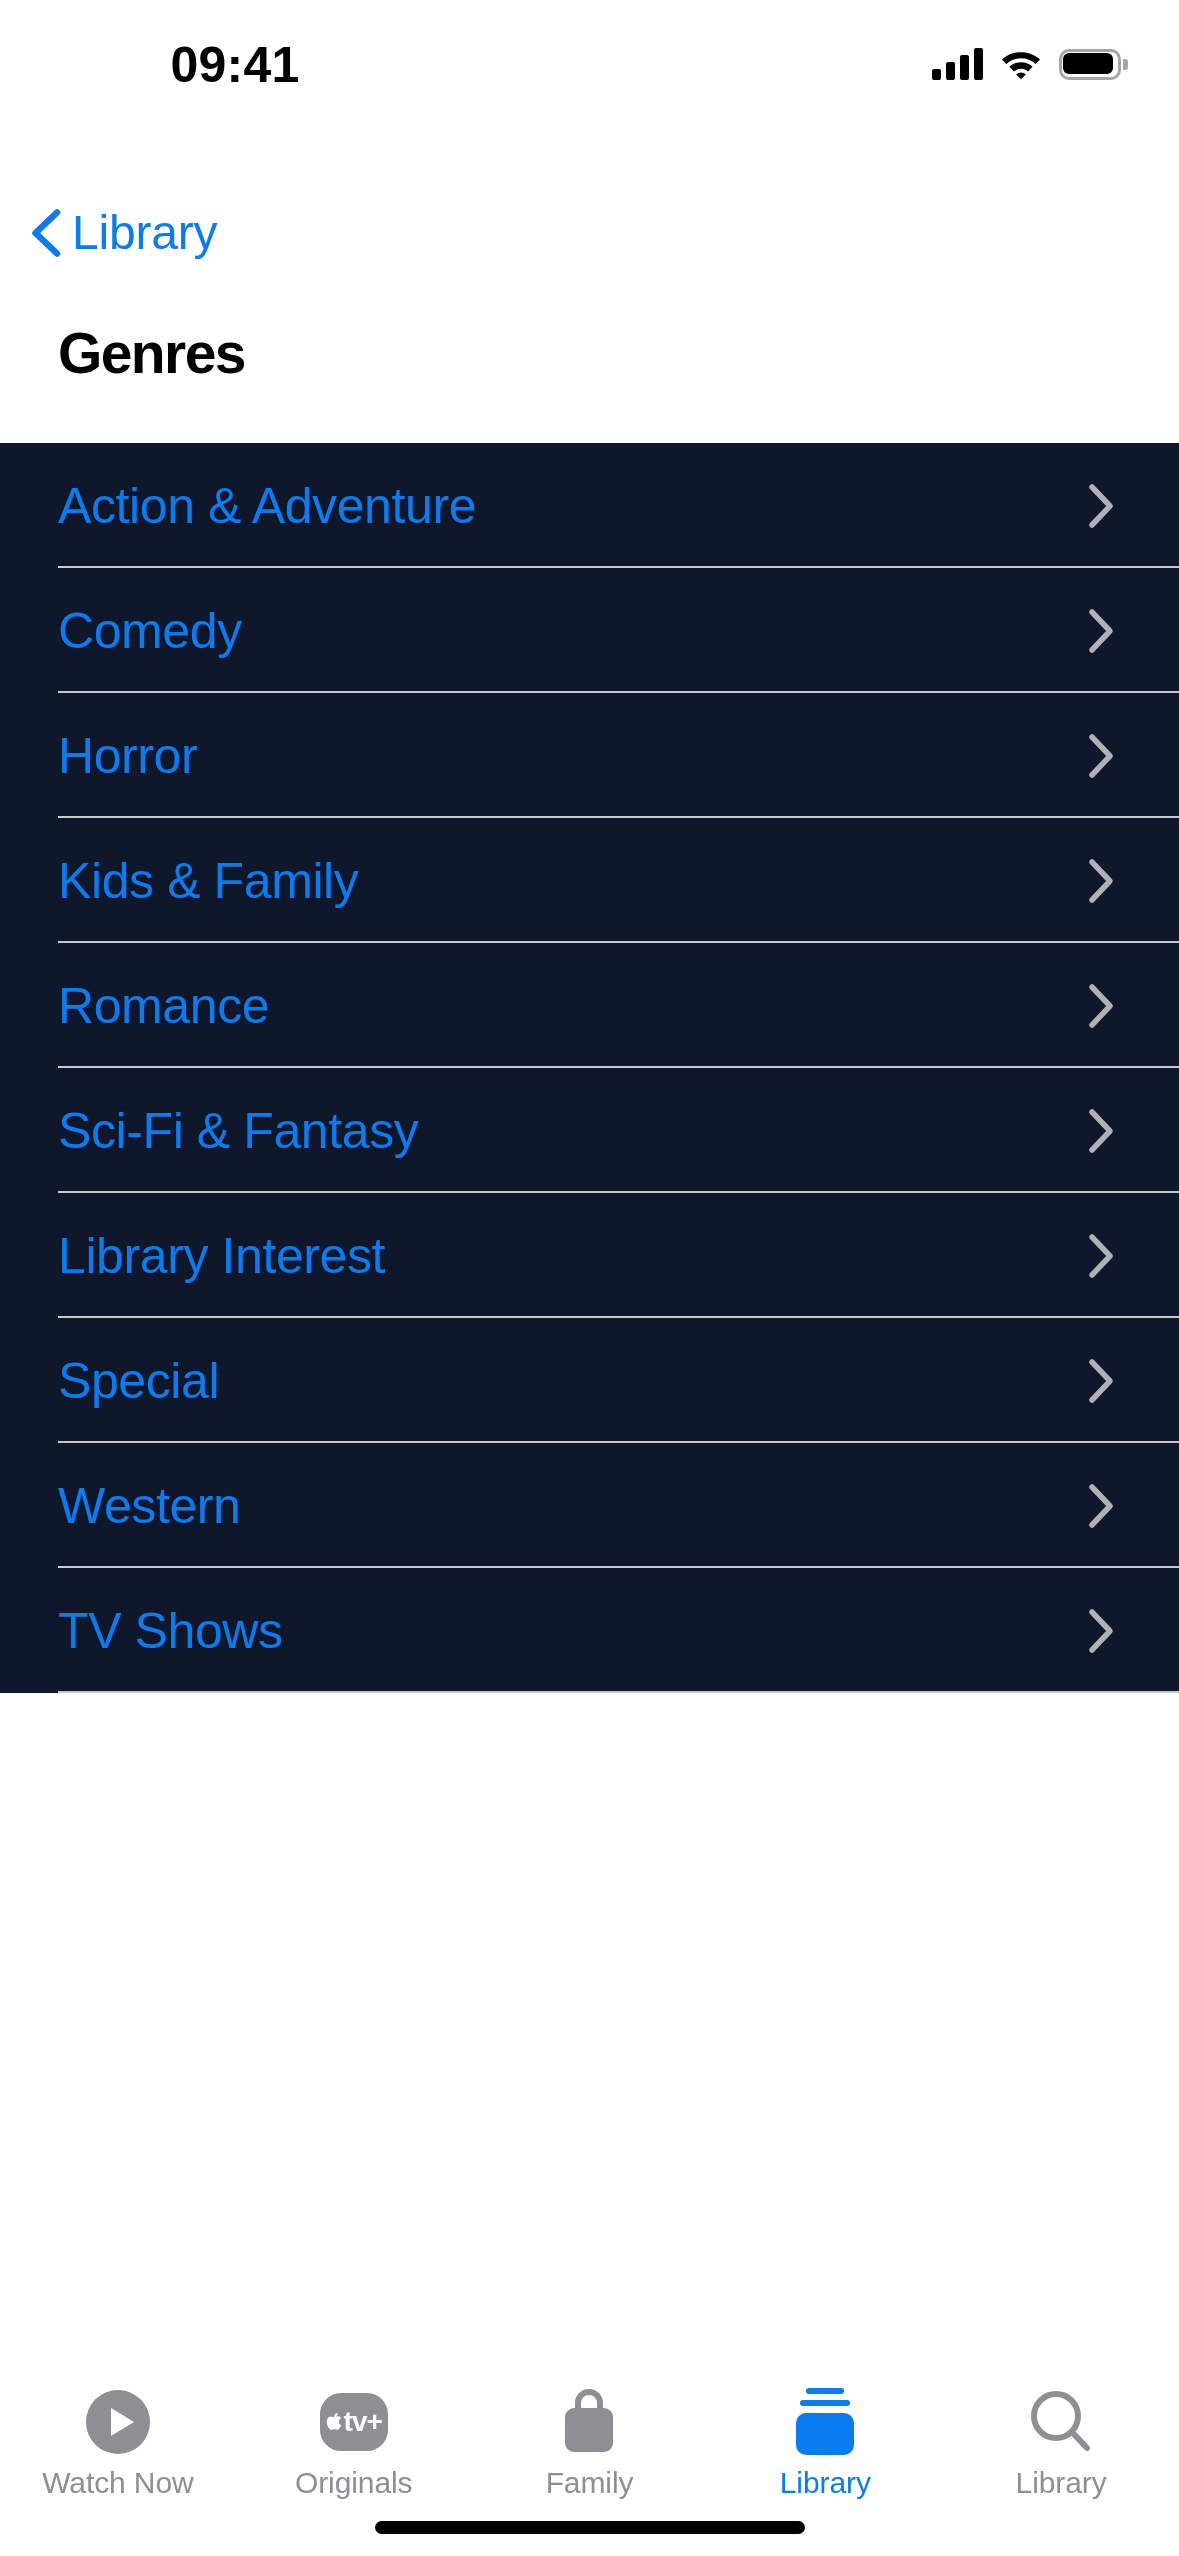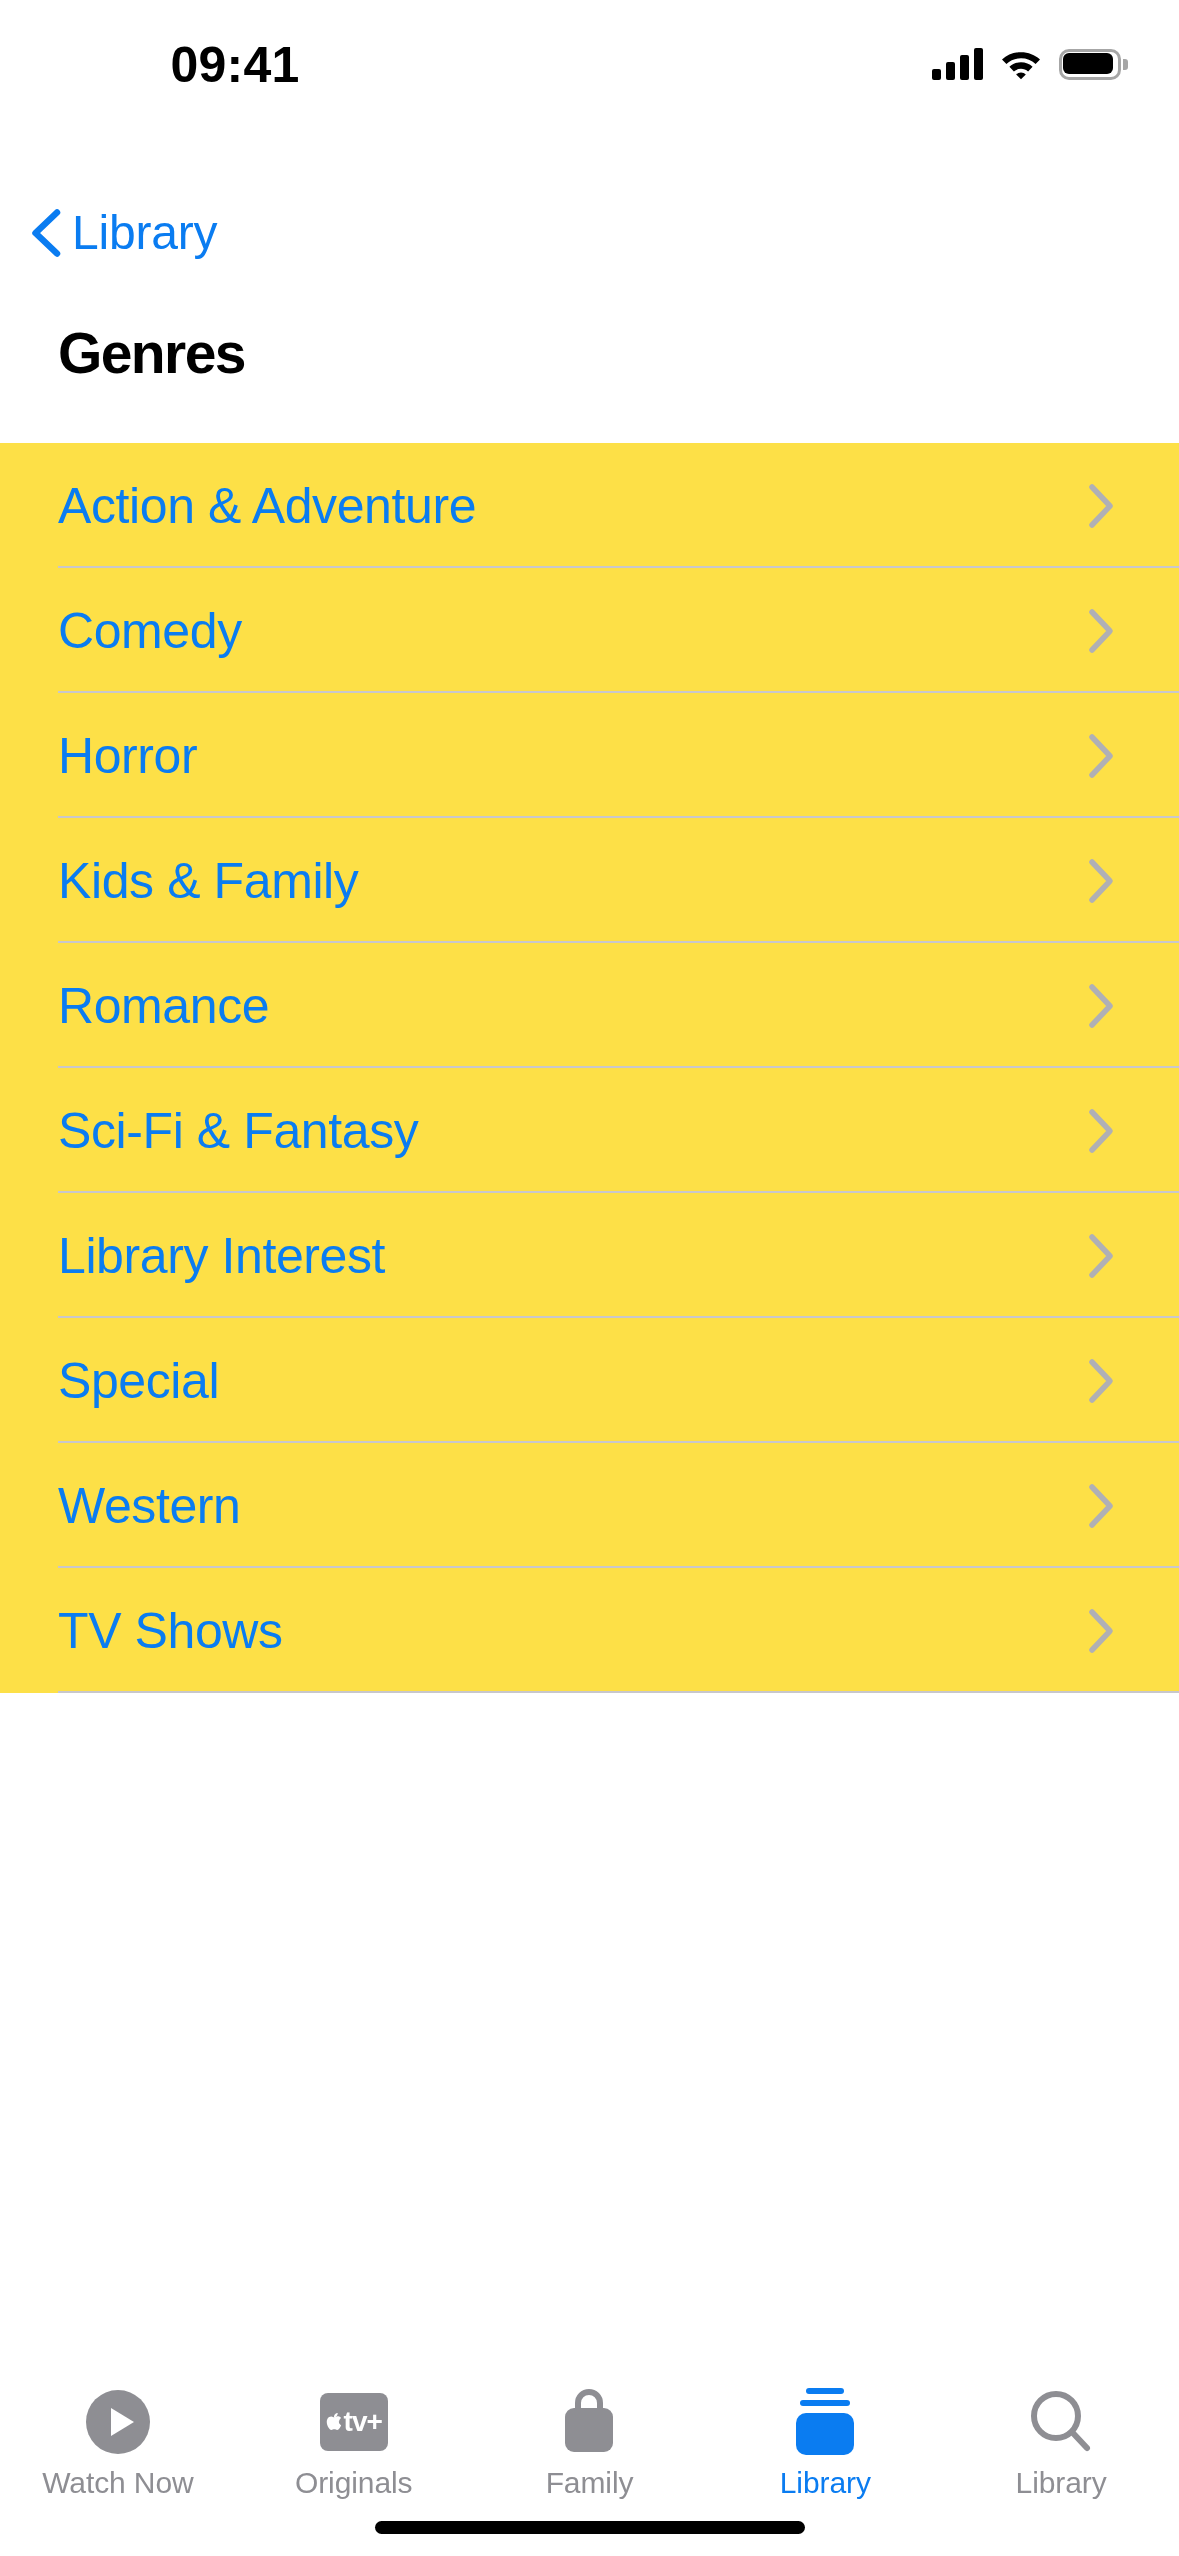--- a/index.html
+++ b/index.html
@@ -91,21 +91,21 @@
   .list {
     position:absolute;
     left:0; top:443px;
     width:1179px;
   }
   .row {
     position:relative;
     height:125px;
     display:flex; align-items:center;
     padding-left:58px; padding-right:58px;
-    background:#fde047;
+    background:#0f172a;
   }
   .row-label {
     flex:1;
     font-size:50px;
     color:#0a7cf1;
     letter-spacing:-0.4px;
     line-height:1;
   }
   .row .chev-row { width:27px; height:46px; display:block; flex:0 0 auto; margin-right:6px; }
   .row:after {
@@ -140,21 +140,21 @@
     color:#8e8e93;
     letter-spacing:-0.1px;
     line-height:1;
   }
   .tab.active .tab-label { color:#0a7cf1; }
 
   
   .tvplus {
     width:68px; height:58px;
     background:#8e8e93;
-    border-radius:8px;
+    border-radius:21px;
     display:flex; align-items:center; justify-content:center;
     gap:1px;
   }
   .tvplus .apple { width:16px; height:19px; display:block; }
   .tvplus .txt {
     color:#ffffff; font-size:28px; font-weight:600;
     letter-spacing:-1px; line-height:1;
     margin-left:1px;
   }
 

